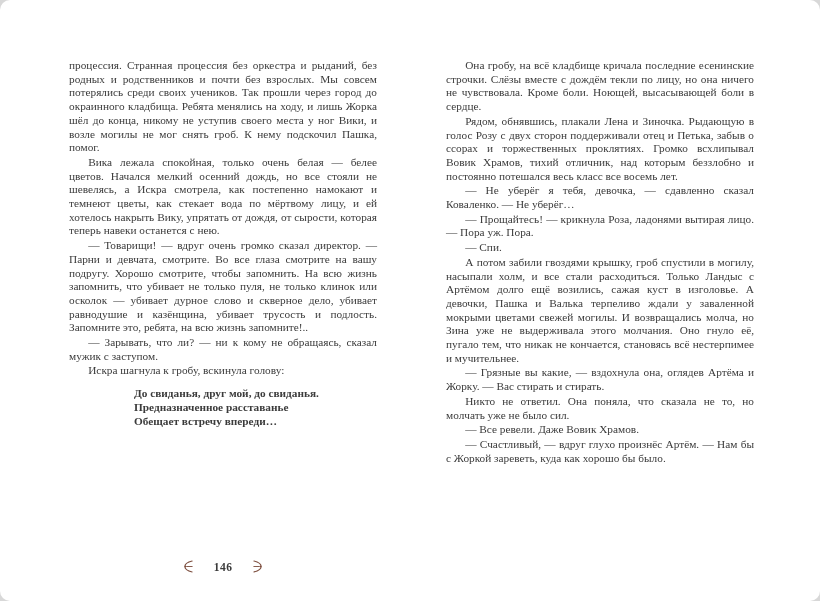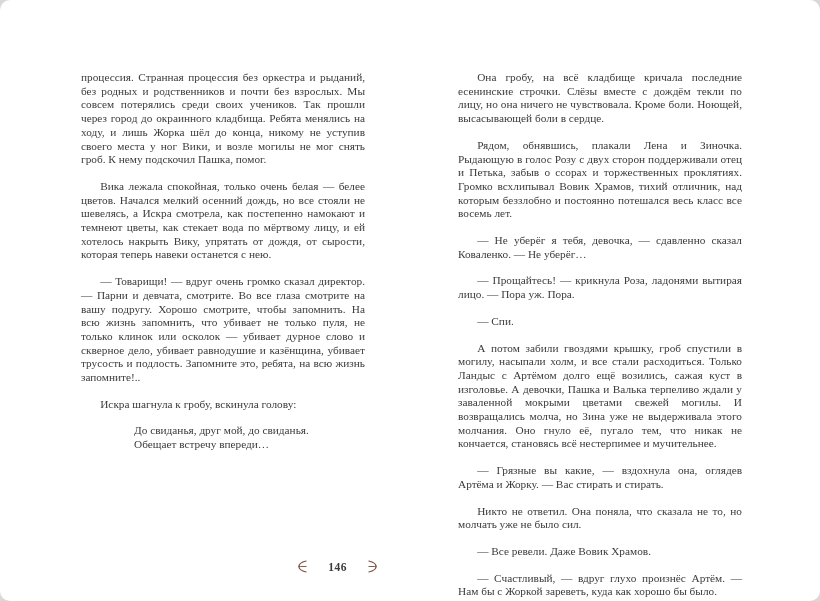--- a/index.html
+++ b/index.html
@@ -29,37 +29,38 @@
   .page {
     width: 310px;
     position: relative;
   }
   .text-block {
     font-size: 11.3px;
     line-height: 13.7px;
     text-align: justify;
   }
   .text-block p {
-    margin: 13px;
+    margin: 1px;
     text-indent: 1.7em;
   }
   .text-block p.continuation { text-indent: 0; }
   .verse {
     margin: 9px 0 0 66px;
     text-align: left;
+    font-weight: bold;
   }
   .verse-line { line-height: 13.7px; }
   .folio {
     position: absolute;
     left: 0;
     right: 0;
     bottom: 28px;
     display: flex;
     align-items: center;
-    justify-content: flex-end;
+    justify-content: center;
     gap: 20px;
   }
   .folio .num {
     font-size: 11.5px;
     font-weight: bold;
     letter-spacing: 0.5px;
     color: var(--text-color);
   }
   .folio .orn {
     color: var(--ornament-color);
@@ -71,23 +72,25 @@
 </head>
 <body>
 
 <div class="spread">
 
   <div class="page">
     <div class="text-block">
         <p class="continuation">процессия. Странная процессия без оркестра и рыданий, без родных и родственников и почти без взрослых. Мы совсем потерялись среди своих учеников. Так прошли через город до окраинного кладбища. Ребята менялись на ходу, и лишь Жорка шёл до конца, никому не уступив своего места у ног Вики, и возле могилы не мог снять гроб. К нему подскочил Пашка, помог.</p>
         <p class="indent">Вика лежала спокойная, только очень белая — белее цветов. Начался мелкий осенний дождь, но все стояли не шевелясь, а Искра смотрела, как постепенно намокают и темнеют цветы, как стекает вода по мёртвому лицу, и ей хотелось накрыть Вику, упрятать от дождя, от сырости, которая теперь навеки останется с нею.</p>
         <p class="indent">— Товарищи! — вдруг очень громко сказал директор. — Парни и девчата, смотрите. Во все глаза смотрите на вашу подругу. Хорошо смотрите, чтобы запомнить. На всю жизнь запомнить, что убивает не только пуля, не только клинок или осколок — убивает дурное слово и скверное дело, убивает равнодушие и казёнщина, убивает трусость и подлость. Запомните это, ребята, на всю жизнь запомните!..</p>
+        <p class="indent">— Зарывать, что ли? — ни к кому не обращаясь, сказал мужик с заступом.</p>
         <p class="indent">Искра шагнула к гробу, вскинула голову:</p>
         <div class="verse">
           <div class="verse-line">До свиданья, друг мой, до свиданья.</div>
+          <div class="verse-line">Предназначенное расставанье</div>
           <div class="verse-line">Обещает встречу впереди…</div>
         </div>
       </div>
     <div class="folio">
       <span class="orn">
         <svg width="11" height="13" viewBox="0 0 12 14" aria-hidden="true">
           <path d="M10 1 C4 2.5 2 4.5 2 7 C2 9.5 4 11.5 10 13" stroke="currentColor" stroke-width="1.1" fill="none" stroke-linecap="round"></path>
           <path d="M10 7 L4 7" stroke="currentColor" stroke-width="1" fill="none" stroke-linecap="round"></path>
           <circle cx="2.6" cy="7" r="1" fill="currentColor"></circle>
         </svg>

